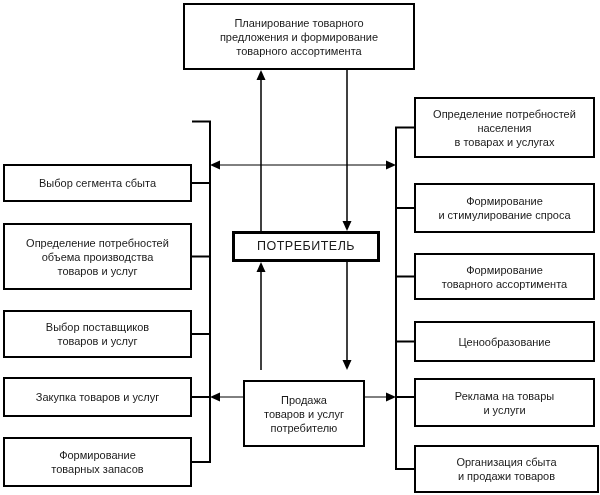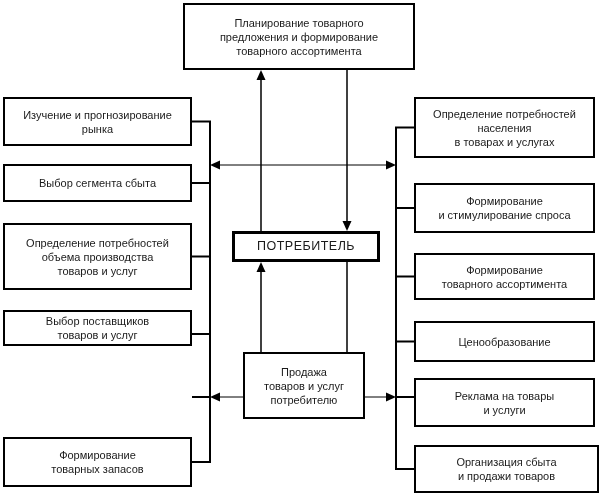--- a/index.html
+++ b/index.html
@@ -73,41 +73,40 @@
   <div class="box" style="left:183px;top:3px;width:232px;height:67px;">
     <span class="lbl">Планирование товарного
 предложения и формирование
 товарного ассортимента</span>
   </div>
 
   <div class="box consumer" style="left:232px;top:231px;width:148px;height:31px;">
     <span class="lbl">ПОТРЕБИТЕЛЬ</span>
   </div>
 
-  <div class="box" style="left:243px;top:352px;width:122px;height:67px;">
+  <div class="box" style="left:243px;top:380px;width:122px;height:67px;">
     <span class="lbl">Продажа
 товаров и услуг
 потребителю</span>
   </div>
 
-  <div class="box" style="left:3px;top:97px;width:189px;height:49px;">
-    <span class="lbl">Изучение и прогнозирование
-рынка</span>
-  </div>
   <div class="box" style="left:3px;top:164px;width:189px;height:38px;">
     <span class="lbl">Выбор сегмента сбыта</span>
   </div>
   <div class="box" style="left:3px;top:223px;width:189px;height:67px;">
     <span class="lbl">Определение потребностей
 объема производства
 товаров и услуг</span>
   </div>
-  <div class="box" style="left:3px;top:310px;width:189px;height:36px;">
+  <div class="box" style="left:3px;top:310px;width:189px;height:48px;">
     <span class="lbl">Выбор поставщиков
 товаров и услуг</span>
+  </div>
+  <div class="box" style="left:3px;top:377px;width:189px;height:40px;">
+    <span class="lbl">Закупка товаров и услуг</span>
   </div>
   <div class="box" style="left:3px;top:437px;width:189px;height:50px;">
     <span class="lbl">Формирование
 товарных запасов</span>
   </div>
 
   <div class="box" style="left:414px;top:97px;width:181px;height:61px;">
     <span class="lbl">Определение потребностей
 населения
 в товарах и услугах</span>

